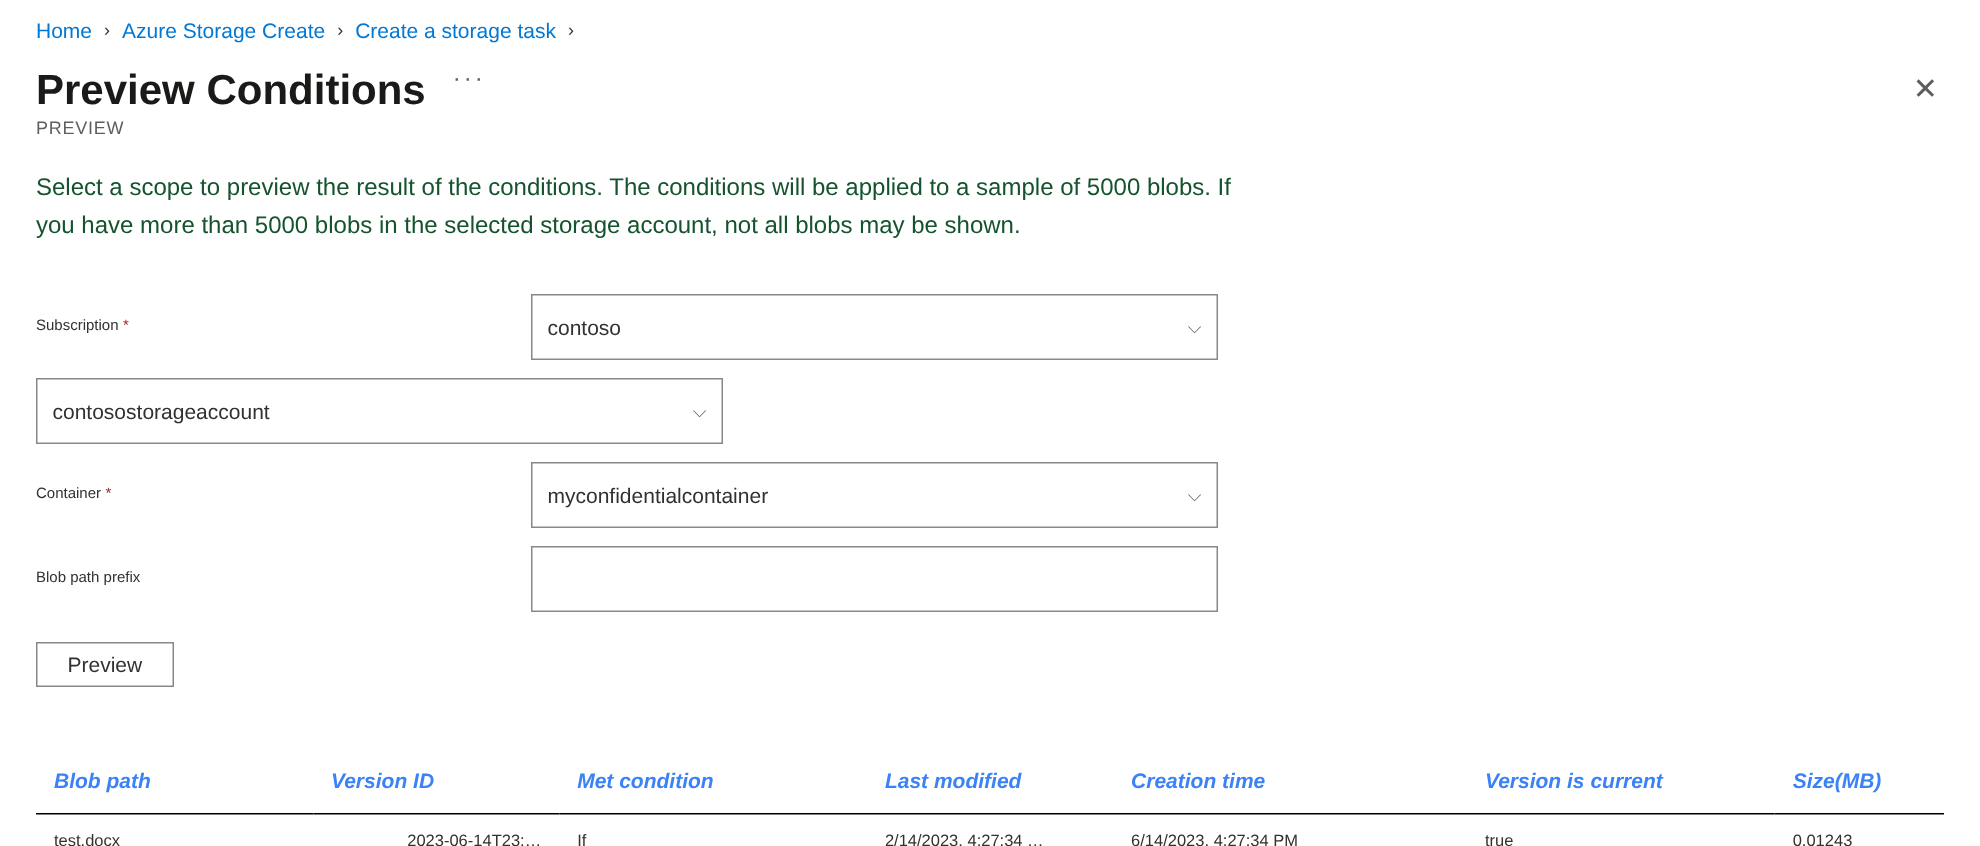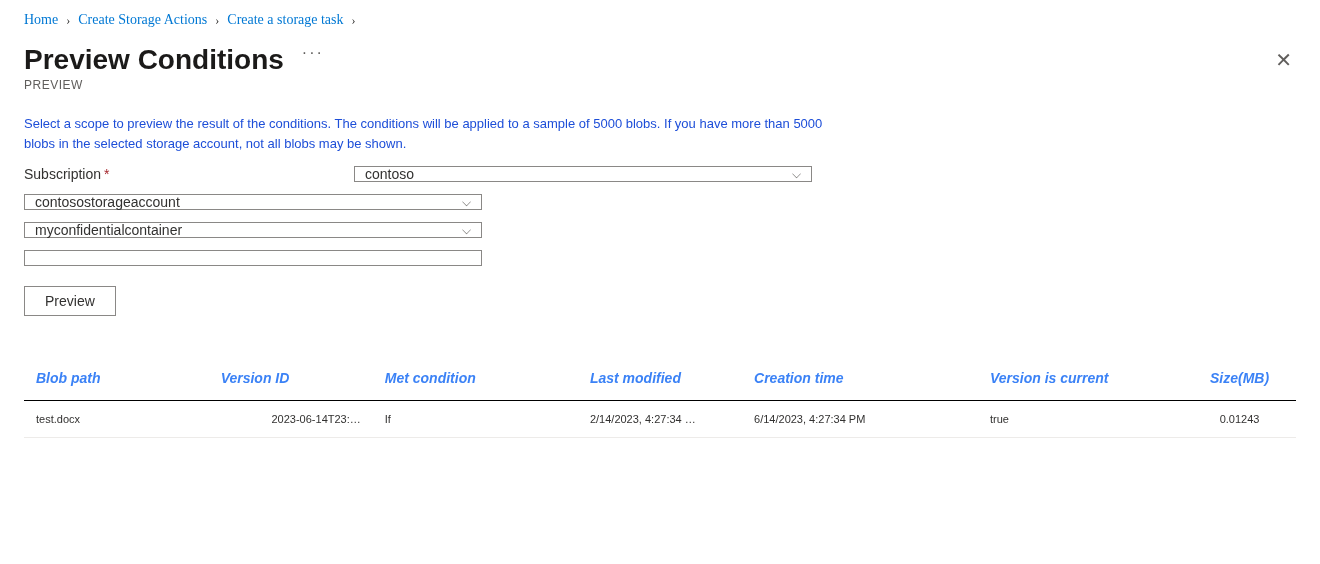--- a/index.html
+++ b/index.html
@@ -9,21 +9,20 @@
       color: #323130;
       background: #fff;
       padding: 12px 24px;
     }
     .breadcrumb {
       display: flex;
       align-items: center;
       gap: 8px;
       font-size: 14px;
       margin-bottom: 16px;
-      font-family: Liberation Serif, serif;
     }
     .breadcrumb a {
       color: #0078d4;
       text-decoration: none;
       cursor: pointer;
     }
     .chevron { color: #323130; font-size: 12px; }
     .header-row {
       display: flex;
       align-items: center;
@@ -55,40 +54,40 @@
       padding: 4px;
       line-height: 1;
     }
     .subtitle {
       font-size: 12px;
       color: #605e5c;
       letter-spacing: 0.5px;
       margin-bottom: 22px;
     }
     .description {
-      font-size: 13px;
-      color: #1d4ed8;
+      font-size: 16px;
+      color: #14532d;
       max-width: 800px;
       line-height: 1.55;
-      margin-bottom: 12px;
+      margin-bottom: 32px;
     }
     .form-row {
       display: flex;
       align-items: center;
       margin-bottom: 12px;
     }
     .form-label {
       width: 330px;
-      font-size: 14px;
+      font-size: 10px;
       color: #323130;
     }
     .req { color: #a4262c; margin-left: 3px; }
     .dropdown, .text-input {
       width: 458px;
-      height: 16px;
+      height: 44px;
       border: 1px solid #8a8886;
       background: #fff;
       padding: 0 10px;
       font-size: 14px;
       color: #323130;
       display: flex;
       align-items: center;
       justify-content: space-between;
       cursor: pointer;
     }
@@ -123,31 +122,31 @@
       border-bottom: 1px solid #edebe9;
       color: #323130;
     }
     .col-blob { width: 180px; }
     .col-ver { width: 160px; text-align: right; }
     .col-met { width: 200px; }
     .col-mod { width: 160px; }
     .col-cre { width: 230px; }
     .col-cur { width: 200px; }
     .col-size { text-align: right; width: 110px; }
-    .table th.col-size, .table td.col-size { text-align: center; }
+    .table th.col-size, .table td.col-size { text-align: left; }
   </style>
 </head>
 <body>
 
 
 
 <nav class="breadcrumb">
   <a>Home</a>
   <span class="chevron">›</span>
-  <a>Create Storage Actions</a>
+  <a>Azure Storage Create</a>
   <span class="chevron">›</span>
   <a>Create a storage task</a>
   <span class="chevron">›</span>
 </nav>
 
 <div class="header-row">
   <div class="title-area">
     <h1>Preview Conditions</h1>
     <span class="more-icon">···</span>
   </div>
@@ -170,27 +169,33 @@
 </div>
 
 <div class="form-row">
   <div class="dropdown">
     <span>contosostorageaccount</span>
     <span class="chev-down">⌵</span>
   </div>
 </div>
 
 <div class="form-row">
+  <div class="form-label">
+    <span>Container</span><span class="req">*</span>
+  </div>
   <div class="dropdown">
     <span>myconfidentialcontainer</span>
     <span class="chev-down">⌵</span>
   </div>
 </div>
 
 <div class="form-row">
+  <div class="form-label">
+    <span>Blob path prefix</span>
+  </div>
   <input class="text-input" type="text" value="" style="">
 </div>
 
 <button class="preview-btn">Preview</button>
 
 <table class="table">
   <thead>
     <tr>
       <th class="col-blob">Blob path</th>
       <th class="col-ver">Version ID</th>

